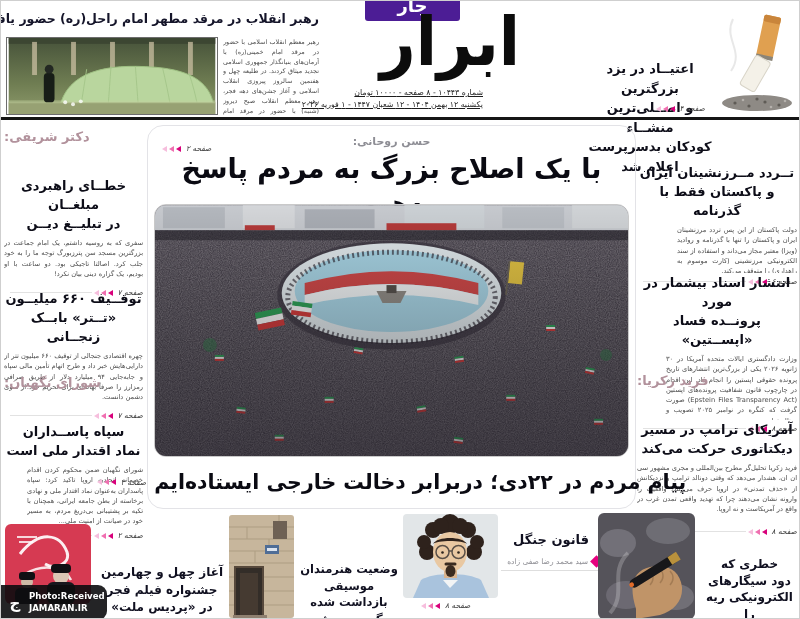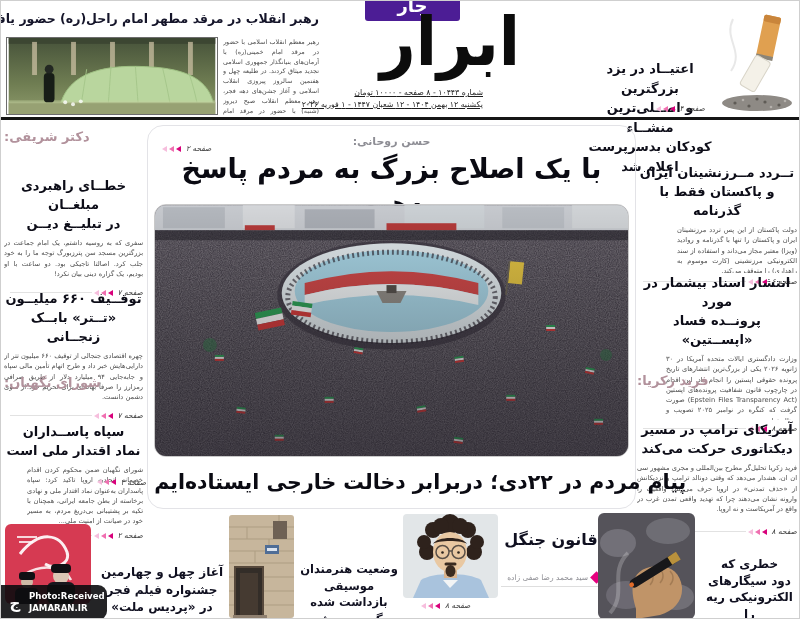--- a/index.html
+++ b/index.html
@@ -76,23 +76,23 @@
   .b-portrait-photo { left:402px; top:513px; width:95px;  height:84px; border-radius:4px; }
   .b-vape-photo     { left:597px; top:512px; width:97px; height:106px; }
 
   .b-text { position:absolute; direction:rtl; text-align:center; }
   .b-title { font-weight:700; color:#101020; }
   .b-festival-text { left:94px;  top:531px; width:134px; }
   .b-festival-text .b-title { font-size:12px; line-height:17.5px; }
   .b-music-text { left:297px; top:528px; width:102px; }
   .b-music-text .b-title { font-size:11.5px; line-height:16.5px; }
   .b-law-text { left:500px; top:530px; width:100px; }
-  .b-law-text .b-title { font-size:16px; line-height:18px; }
+  .b-law-text .b-title { font-size:13px; line-height:18px; }
   .b-author-row { display:flex; align-items:center; justify-content:flex-start; gap:4px;
-                  margin-top:24px; direction:rtl; }
+                  margin-top:8px; direction:rtl; }
   .diamond { width:9px; height:9px; background:#e6017f; transform:rotate(45deg); flex:none; }
   .b-author { font-size:7.5px; color:#8c8c92; white-space:nowrap; }
   .b-law-rule { border-top:1px solid #dedede; margin-top:4px; }
   .b-law-marker { position:absolute; left:420px; top:600px; }
   .b-vape-text { left:700px; top:523px; width:97px; }
   .b-vape-text .b-title { font-size:12px; line-height:16.5px; }
   .b-center-marker { display:flex; justify-content:center; margin-top:9px; }
 
   
   .wm { position:absolute; left:0; top:584px; width:106px; height:35px; z-index:6;

